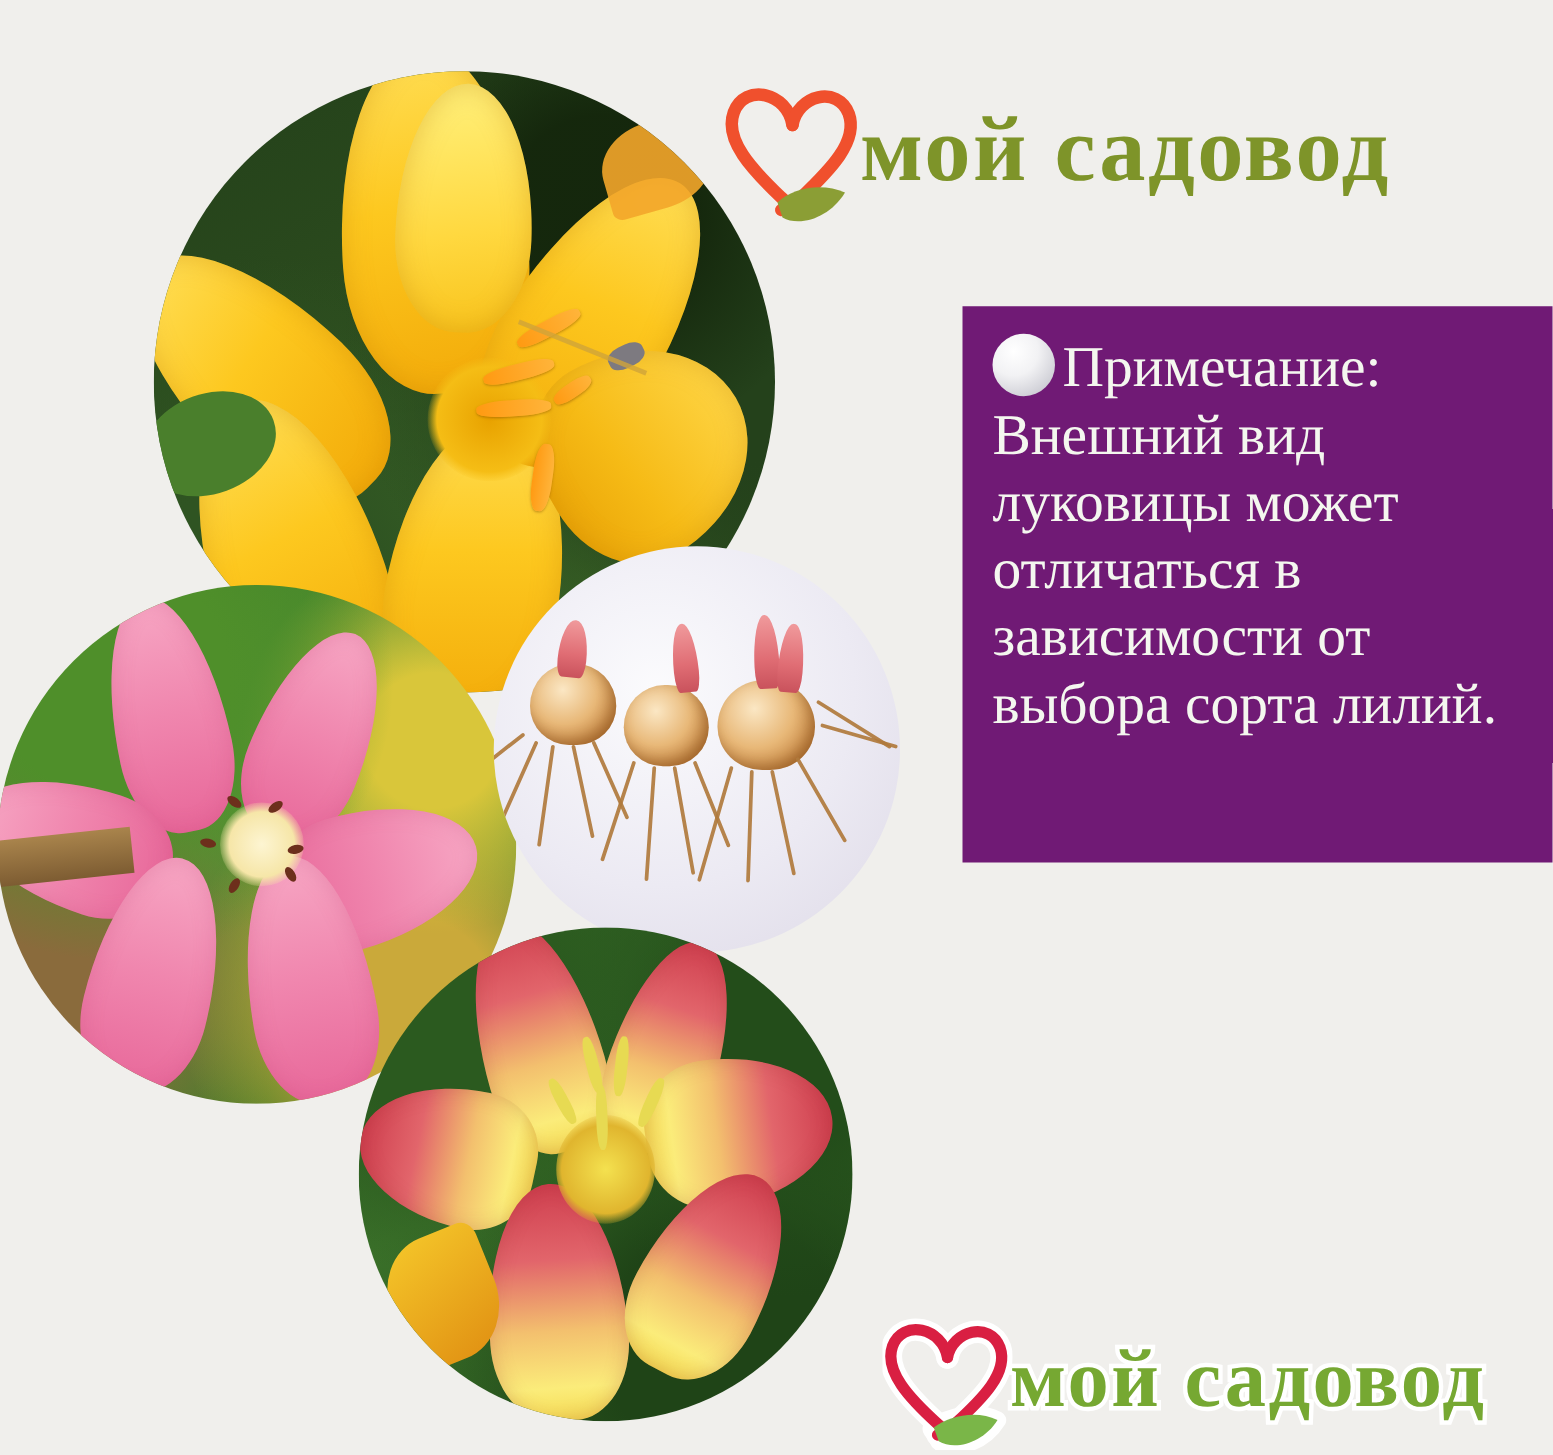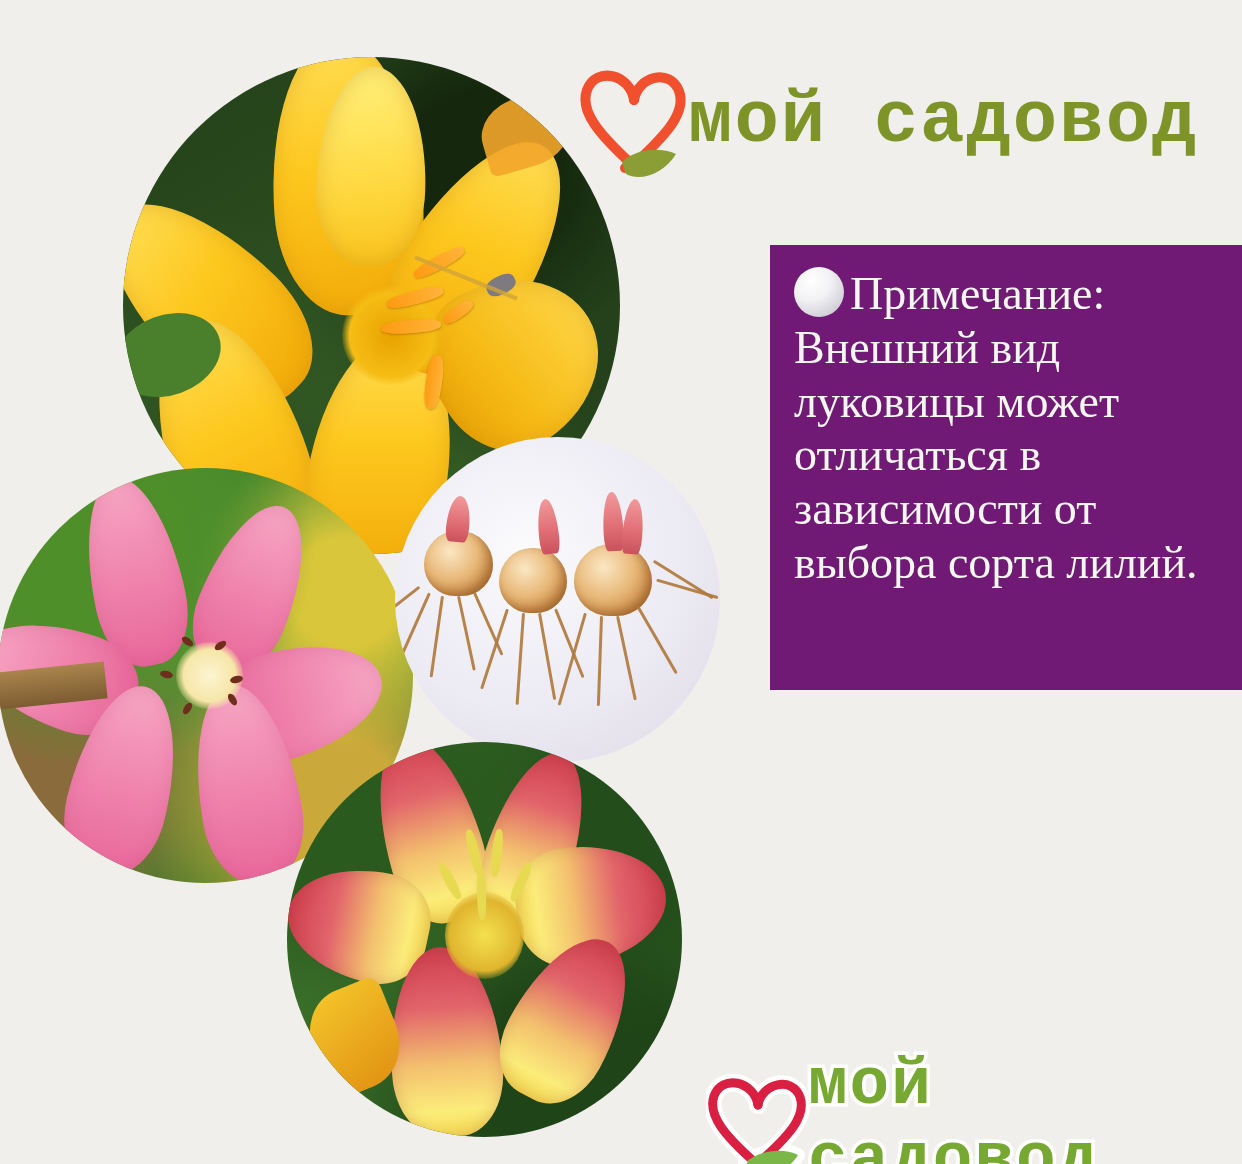--- a/index.html
+++ b/index.html
@@ -66,21 +66,21 @@
   #photo-bicolor .bp{position:absolute;border-radius:50% 50% 42% 42%/66% 66% 34% 34%;
     background:linear-gradient(180deg,#cf3f4f 0%,#e2656b 32%,#f3c06e 62%,#fbec7a 86%,#f5dc55 100%);
     box-shadow:inset 0 0 16px rgba(150,40,40,.25);}
   #photo-bicolor .bcore{position:absolute;left:40%;top:38%;width:20%;height:22%;border-radius:50%;
     background:radial-gradient(circle,#f4e14f 0%,#e0b52e 60%,rgba(224,181,46,0) 78%);}
   .bstam{position:absolute;border-radius:40%;background:#e7da52;}
 
   
   .logo{position:absolute;display:flex;align-items:center;}
   .logo .mark{position:relative;flex:none;}
-  .logo .word{font-family:Liberation Mono, monospace;font-weight:bold;letter-spacing:2px;}
+  .logo .word{font-family:Liberation Serif, serif;font-weight:bold;letter-spacing:2px;}
 
   #logo-top{left:578px;top:58px;}
   #logo-top .mark{width:112px;height:125px;}
   #logo-top .word{font-size:74px;color:#7e9429;margin-left:-2px;}
 
   #logo-bottom{left:706px;top:1048px;}
   #logo-bottom .mark{width:104px;height:112px;}
   #logo-bottom .word{font-size:66px;color:#76a832;margin-left:-2px;
     -webkit-text-stroke:7px #fff;paint-order:stroke fill;}
 

